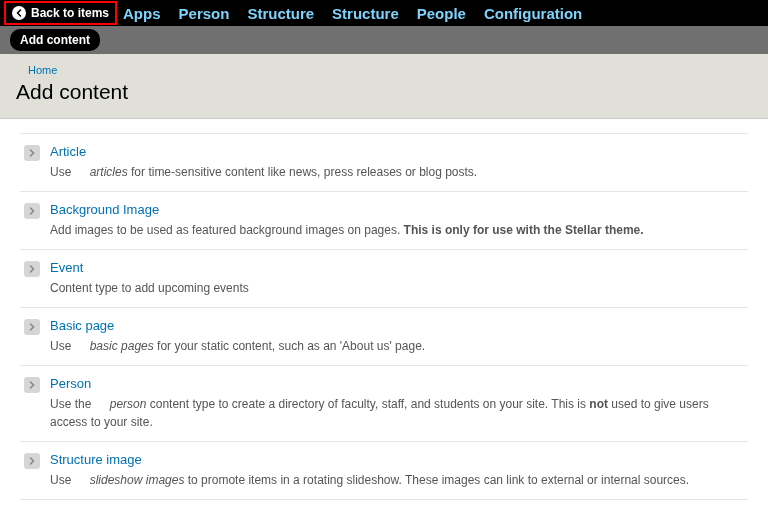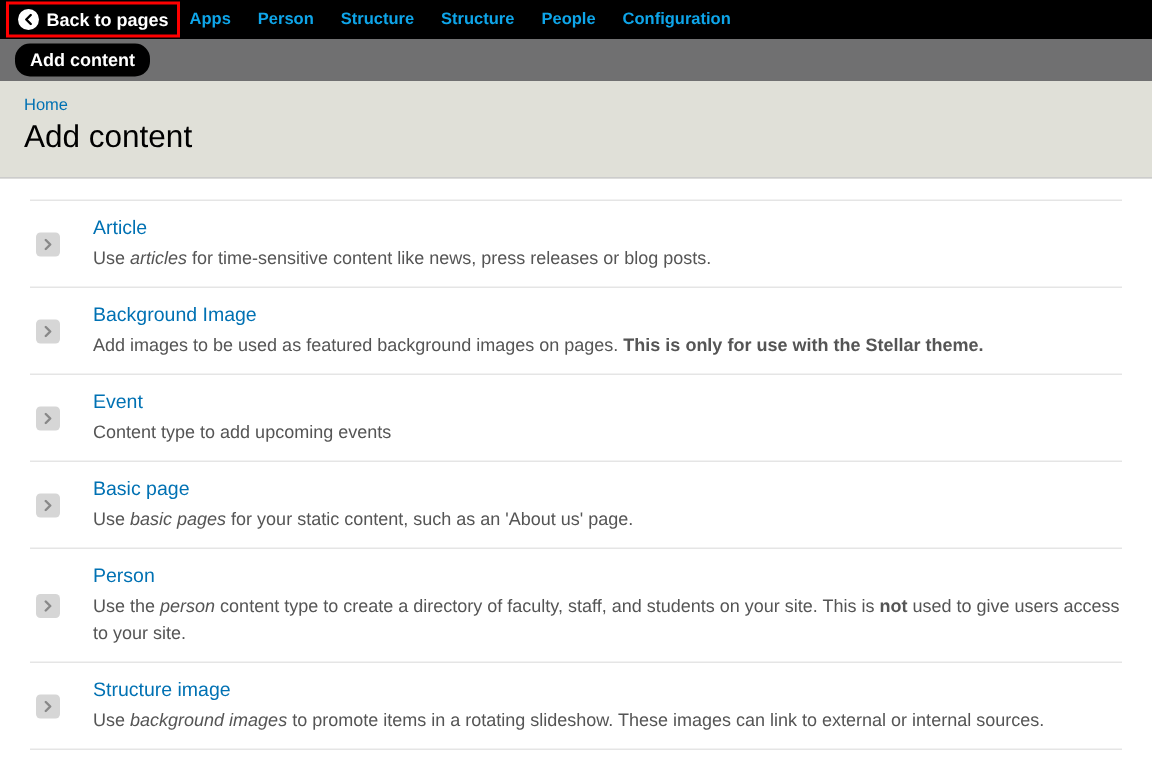--- a/index.html
+++ b/index.html
@@ -38,23 +38,23 @@
       align-items: center;
       justify-content: center;
       margin-right: 5px;
     }
     .back-to-site .circle svg { display: block; }
     .admin-menu {
       display: flex;
       gap: 18px;
     }
     .admin-menu-item {
-      color: #0ea5e9;
+      color: #7dd3fc;
       font-weight: bold;
-      font-size: 11px;
+      font-size: 15px;
       cursor: pointer;
     }
     
     .secondary-bar {
       background: #707071;
       height: 28px;
       display: flex;
       align-items: center;
       padding-left: 10px;
       gap: 10px;
@@ -74,36 +74,37 @@
     .content-header {
       background: #e0e0d8;
       padding: 10px 16px 14px 16px;
       border-bottom: 1px solid #ccc;
     }
     .breadcrumb {
       color: #0071B3;
       font-size: 11px;
       margin-bottom: 4px;
       cursor: pointer;
+      margin-left: 12px;
     }
     .page-title {
       font-size: 21px;
       font-weight: normal;
       color: #000;
     }
     
     .content-list {
       padding: 8px 20px 20px 20px;
     }
     .content-item {
       border-top: 1px solid #e5e5e5;
       padding: 10px 0 10px 4px;
       display: flex;
-      align-items: center;
-      gap: 22px;
+      align-items: flex-start;
+      gap: 10px;
     }
     .content-item:first-child {
       border-top: 1px solid #e5e5e5;
       margin-top: 6px;
     }
     .chevron {
       width: 16px;
       height: 16px;
       border-radius: 3px;
       background: #d6d6d6;
@@ -121,34 +122,34 @@
       color: #0071B3;
       font-size: 13px;
       margin-bottom: 4px;
       cursor: pointer;
     }
     .content-item-desc {
       color: #555;
       font-size: 12px;
       line-height: 1.5;
     }
-    .content-item-desc em { font-style: italic; }
+    .content-item-desc em { font-style: italic; margin-left: 15px; }
     .content-item-desc strong { font-weight: bold; }
   </style>
 </head>
 <body>
 
 <div class="admin-bar">
   <div class="back-to-site">
     <span class="circle">
       <svg width="8" height="8" viewBox="0 0 8 8">
           <path d="M5.5 1 L2.5 4 L5.5 7" stroke="#000" stroke-width="1.6" fill="none" stroke-linecap="round" stroke-linejoin="round"></path>
         </svg>
     </span>
-    <span>Back to pages</span>
+    <span>Back to items</span>
   </div>
   <div class="admin-menu">
     <span class="admin-menu-item">Apps</span>
     <span class="admin-menu-item">Person</span>
     <span class="admin-menu-item">Structure</span>
     <span class="admin-menu-item">Structure</span>
     <span class="admin-menu-item">People</span>
     <span class="admin-menu-item">Configuration</span>
   </div>
 </div>
@@ -220,17 +221,17 @@
       </div>
     </div>
     <div class="content-item">
       <div class="chevron">
         <svg width="8" height="8" viewBox="0 0 8 8">
           <path d="M2.5 1 L5.5 4 L2.5 7" stroke="#888" stroke-width="1.6" fill="none" stroke-linecap="round" stroke-linejoin="round"></path>
         </svg>
       </div>
       <div class="content-item-body">
         <div class="content-item-title">Structure image</div>
-        <div class="content-item-desc">Use <em>background images</em> to promote items in a rotating slideshow. These images can link to external or internal sources.</div>
+        <div class="content-item-desc">Use <em>slideshow images</em> to promote items in a rotating slideshow. These images can link to external or internal sources.</div>
       </div>
     </div>
     <div class="content-item"></div>
   </div>
 
 </body></html>

